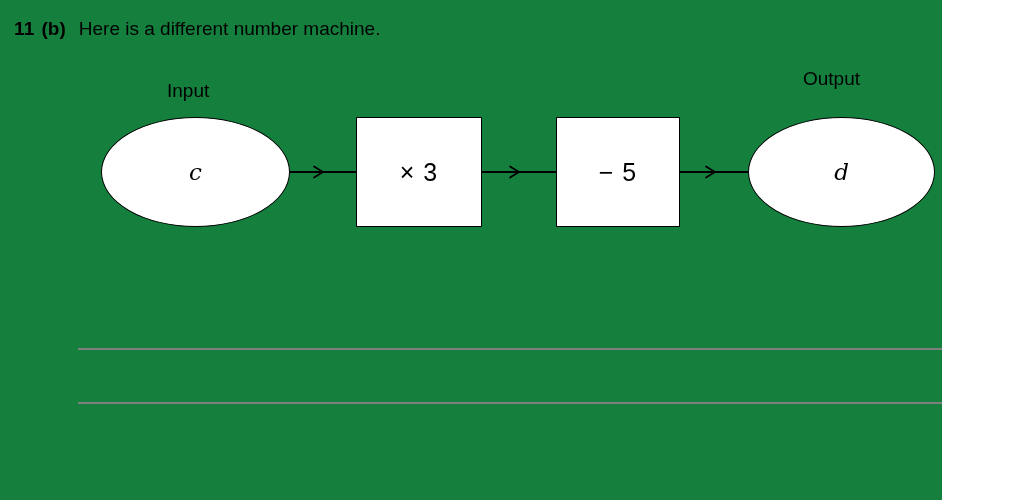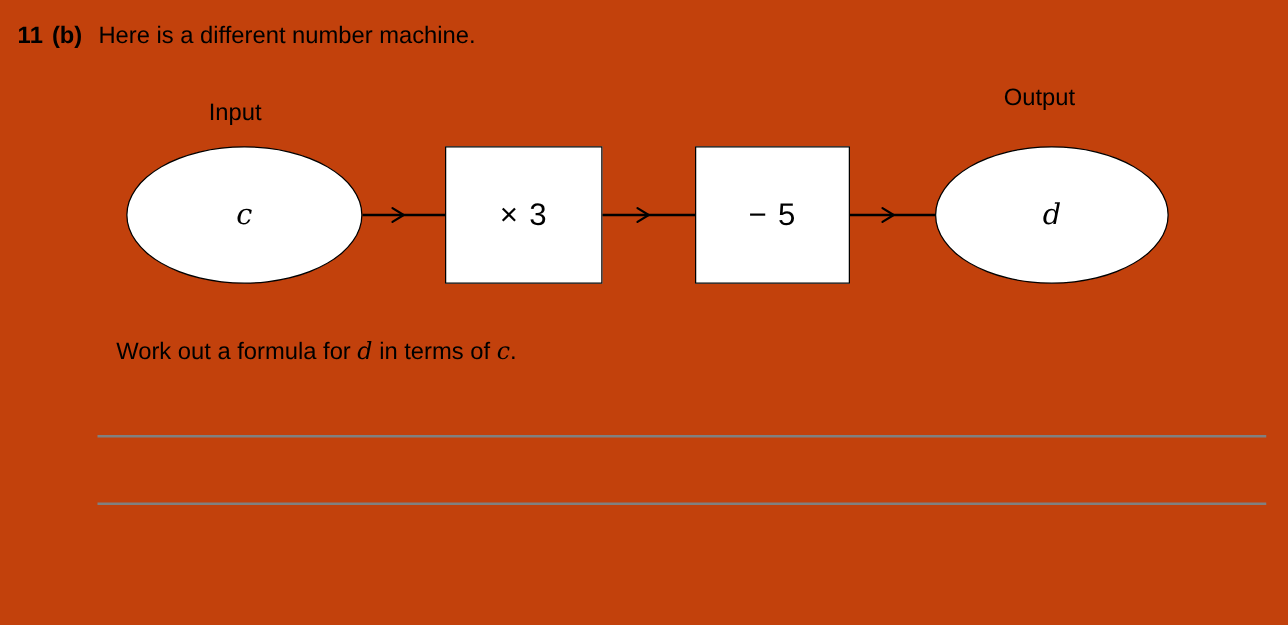--- a/index.html
+++ b/index.html
@@ -6,23 +6,23 @@
     margin: 0;
     padding: 0;
     background: #ffffff;
   }
   body {
     font-family: "Liberation Sans", sans-serif;
     color: #000000;
   }
   #page {
     position: relative;
-    width: 1030px;
+    width: 942px;
     height: 500px;
-    background: #c2410c;
+    background: #15803d;
     overflow: hidden;
   }
 
   
   #question-header {
     position: absolute;
     left: 14px;
     top: 16px;
     white-space: nowrap;
     font-size: 19px;
@@ -241,24 +241,18 @@
     </div>
 
     <div class="node-ellipse" id="ellipse-output">
       <div class="node-inner">
         <span class="var-glyph">d</span>
       </div>
     </div>
 
   </div>
 
-  <div id="instruction-line">
-    <span>Work out a formula for</span>
-    <span class="inline-var">d</span>
-    <span>in terms of</span>
-    <span class="inline-var">c</span><span>.</span>
-  </div>
 
   <div class="rule-line" id="working-line-1"></div>
   <div class="rule-line" id="working-line-2"></div>
 
 
 </div>
 
 </body></html>

